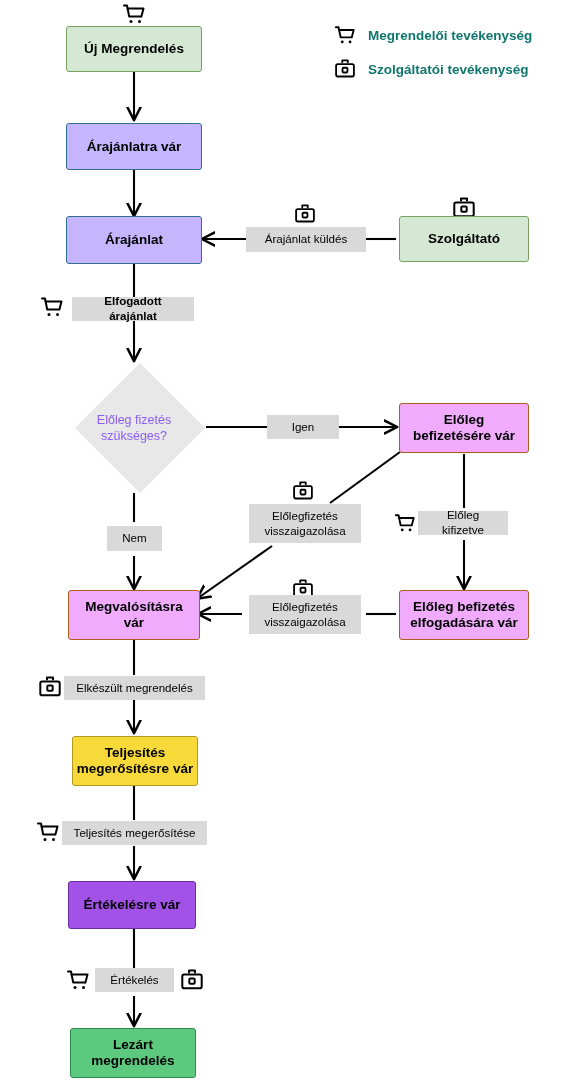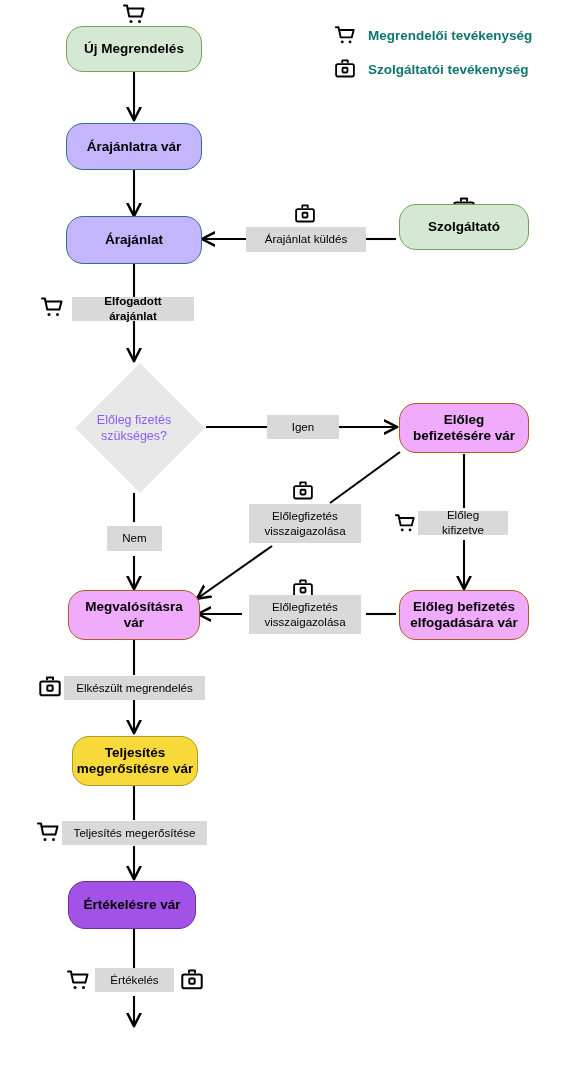--- a/index.html
+++ b/index.html
@@ -28,21 +28,21 @@
   }
 
   
   .node {
     position: absolute;
     box-sizing: border-box;
     display: flex;
     align-items: center;
     justify-content: center;
     text-align: center;
-    border-radius: 17px;
+    border-radius: 3px;
     border: 1.4px solid #2f2f2f;
     font-weight: bold;
     font-size: 13.5px;
     line-height: 1.18;
     color: #000000;
     padding: 2px 0;
     white-space: pre-line;
   }
   .node.green-pale { background: #d5e8d4; border-color: #78a05f; }
   .node.blue       { background: #c4b5fd; border-color: #31708e; }
@@ -305,34 +305,36 @@
   <div class="edge-label" style="left:62px; top:821px; width:145px; height:24px;">Teljesítés megerősítése</div>
 
   <div class="edge-label" style="left:95px; top:968px; width:79px; height:24px;">Értékelés</div>
 
   <div class="node green-pale" style="left:66px; top:26px; width:136px; height:46px;">Új Megrendelés</div>
 
   <div class="node blue" style="left:66px; top:123px; width:136px; height:47px;">Árajánlatra vár</div>
 
   <div class="node blue" style="left:66px; top:216px; width:136px; height:48px;">Árajánlat</div>
 
-  <div class="node green-pale" style="left:399px; top:204px; width:130px; height:46px;">Szolgáltató</div>
+  <div class="node green-pale" style="left:399px; top:216px; width:130px; height:46px;">Szolgáltató</div>
 
   <div class="diamond" style="left:94px; top:382px; width:92px; height:92px;"></div>
   <div class="diamond-label" style="left:64px; top:413px; width:140px;">Előleg fizetés
 szükséges?</div>
 
   <div class="node orange" style="left:399px; top:403px; width:130px; height:50px;">Előleg
 befizetésére vár</div>
 
   <div class="node orange" style="left:399px; top:590px; width:130px; height:50px;">Előleg befizetés
 elfogadására vár</div>
 
   <div class="node orange" style="left:68px; top:590px; width:132px; height:50px;">Megvalósításra
 vár</div>
 
   <div class="node yellow" style="left:72px; top:736px; width:126px; height:50px;">Teljesítés
 megerősítésre vár</div>
 
   <div class="node purple" style="left:68px; top:881px; width:128px; height:48px;">Értékelésre vár</div>
 
+  <div class="node green" style="left:70px; top:1028px; width:126px; height:50px;">Lezárt
+megrendelés</div>
 
 </div>
 
 </body></html>

